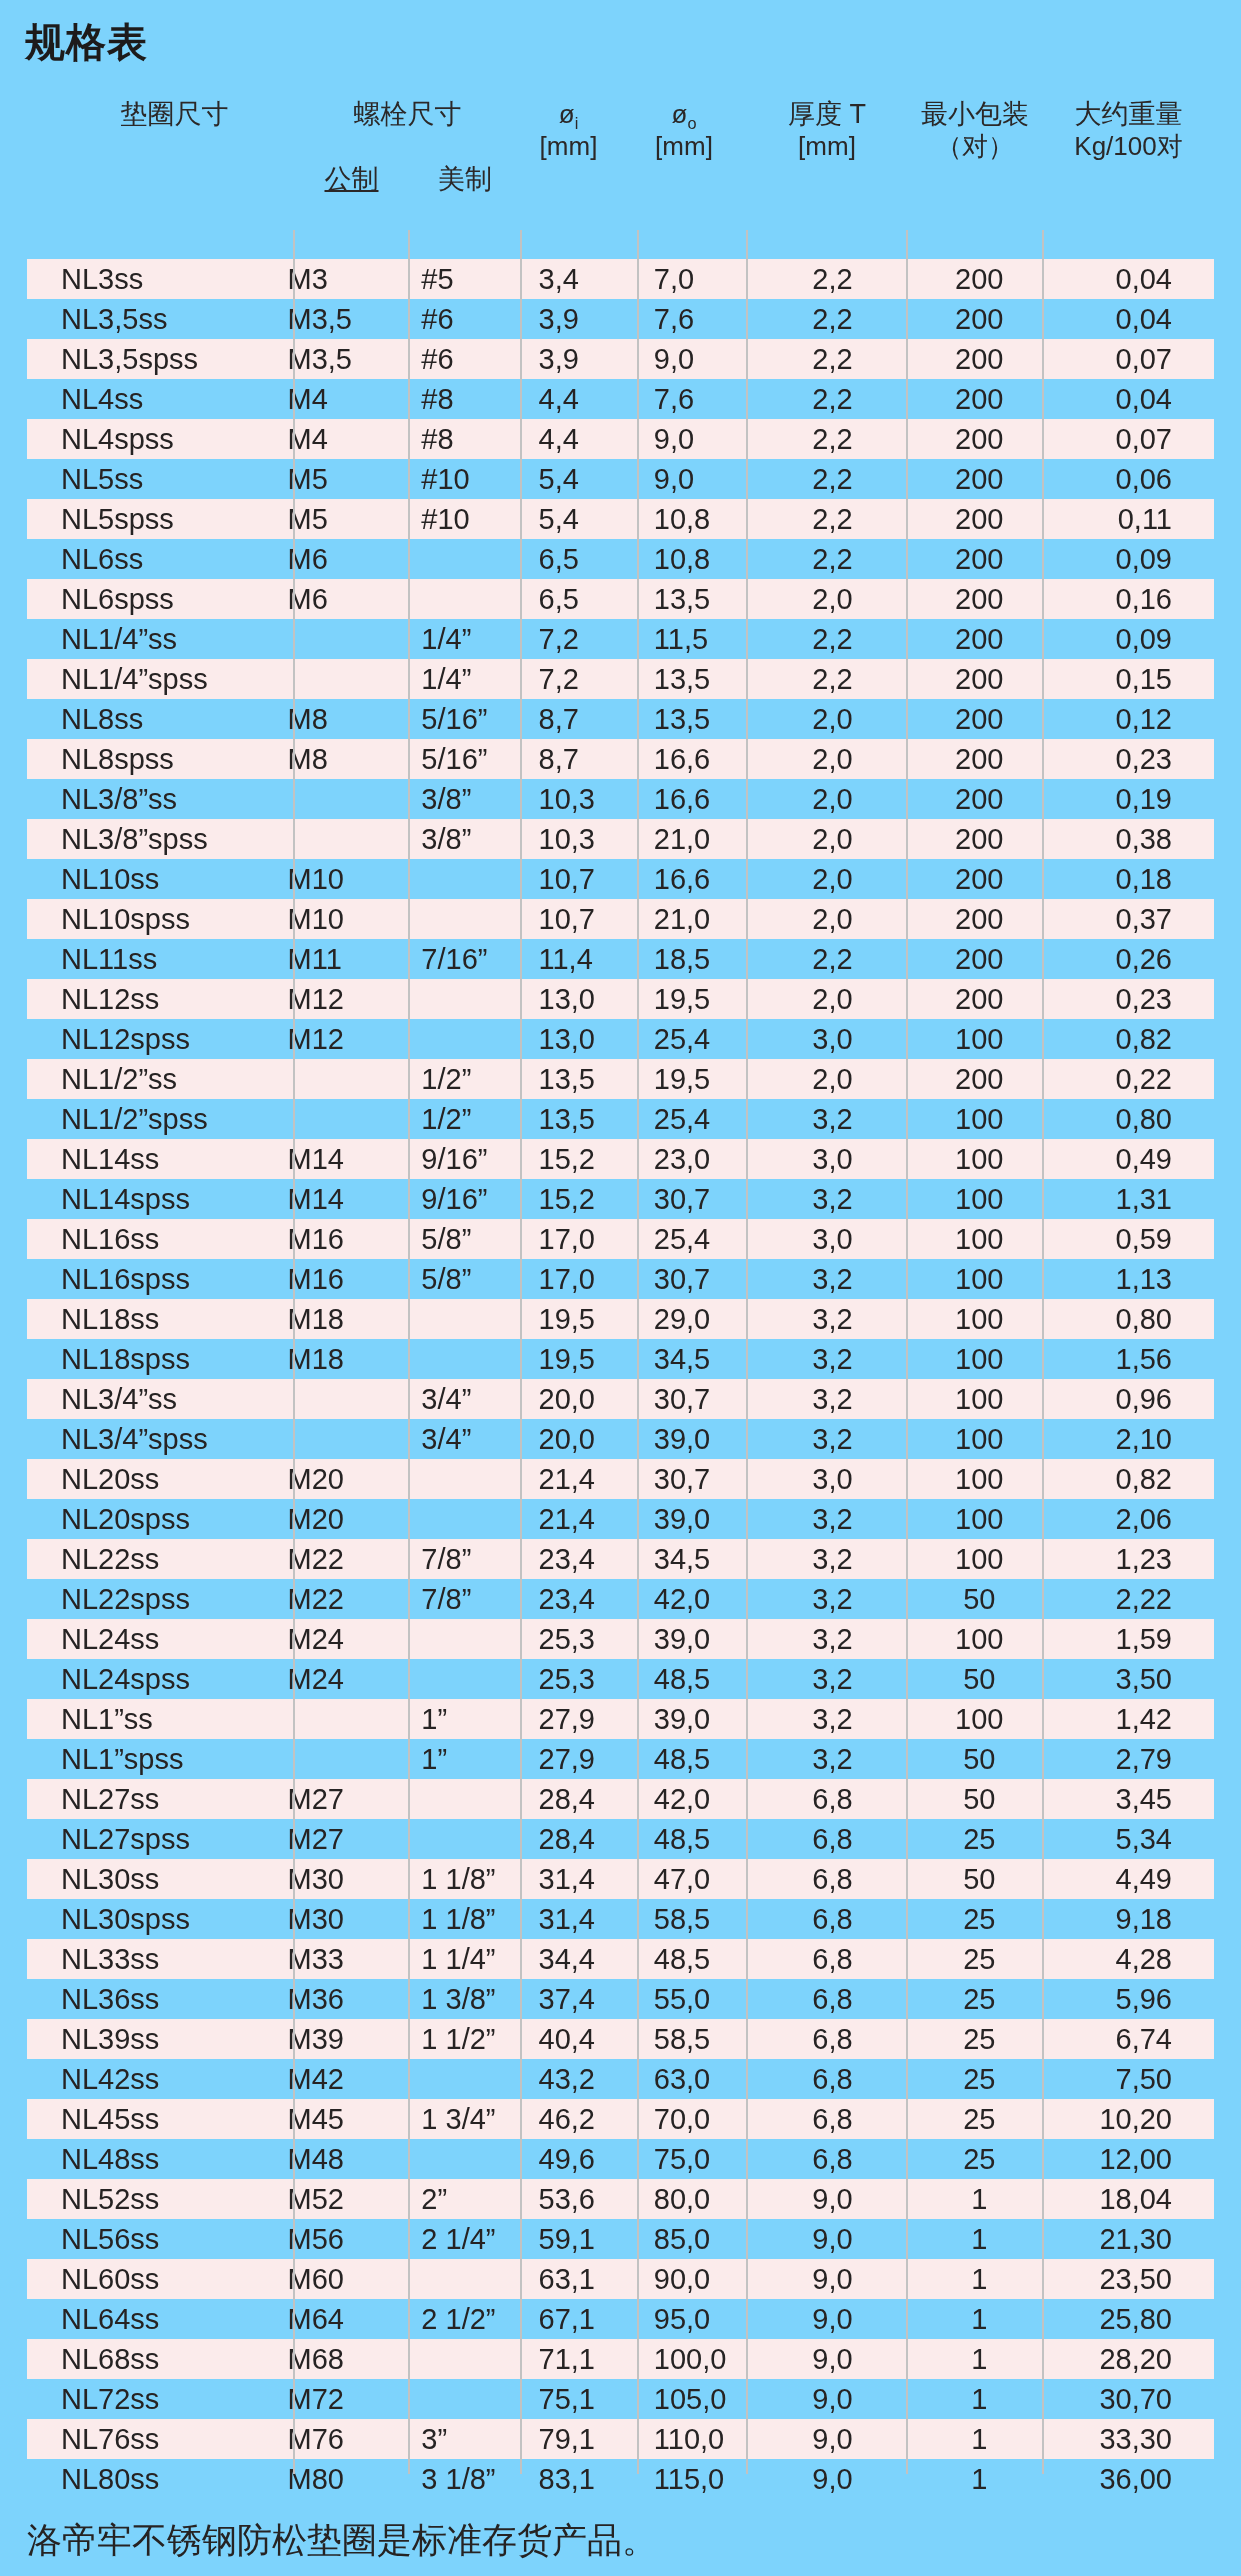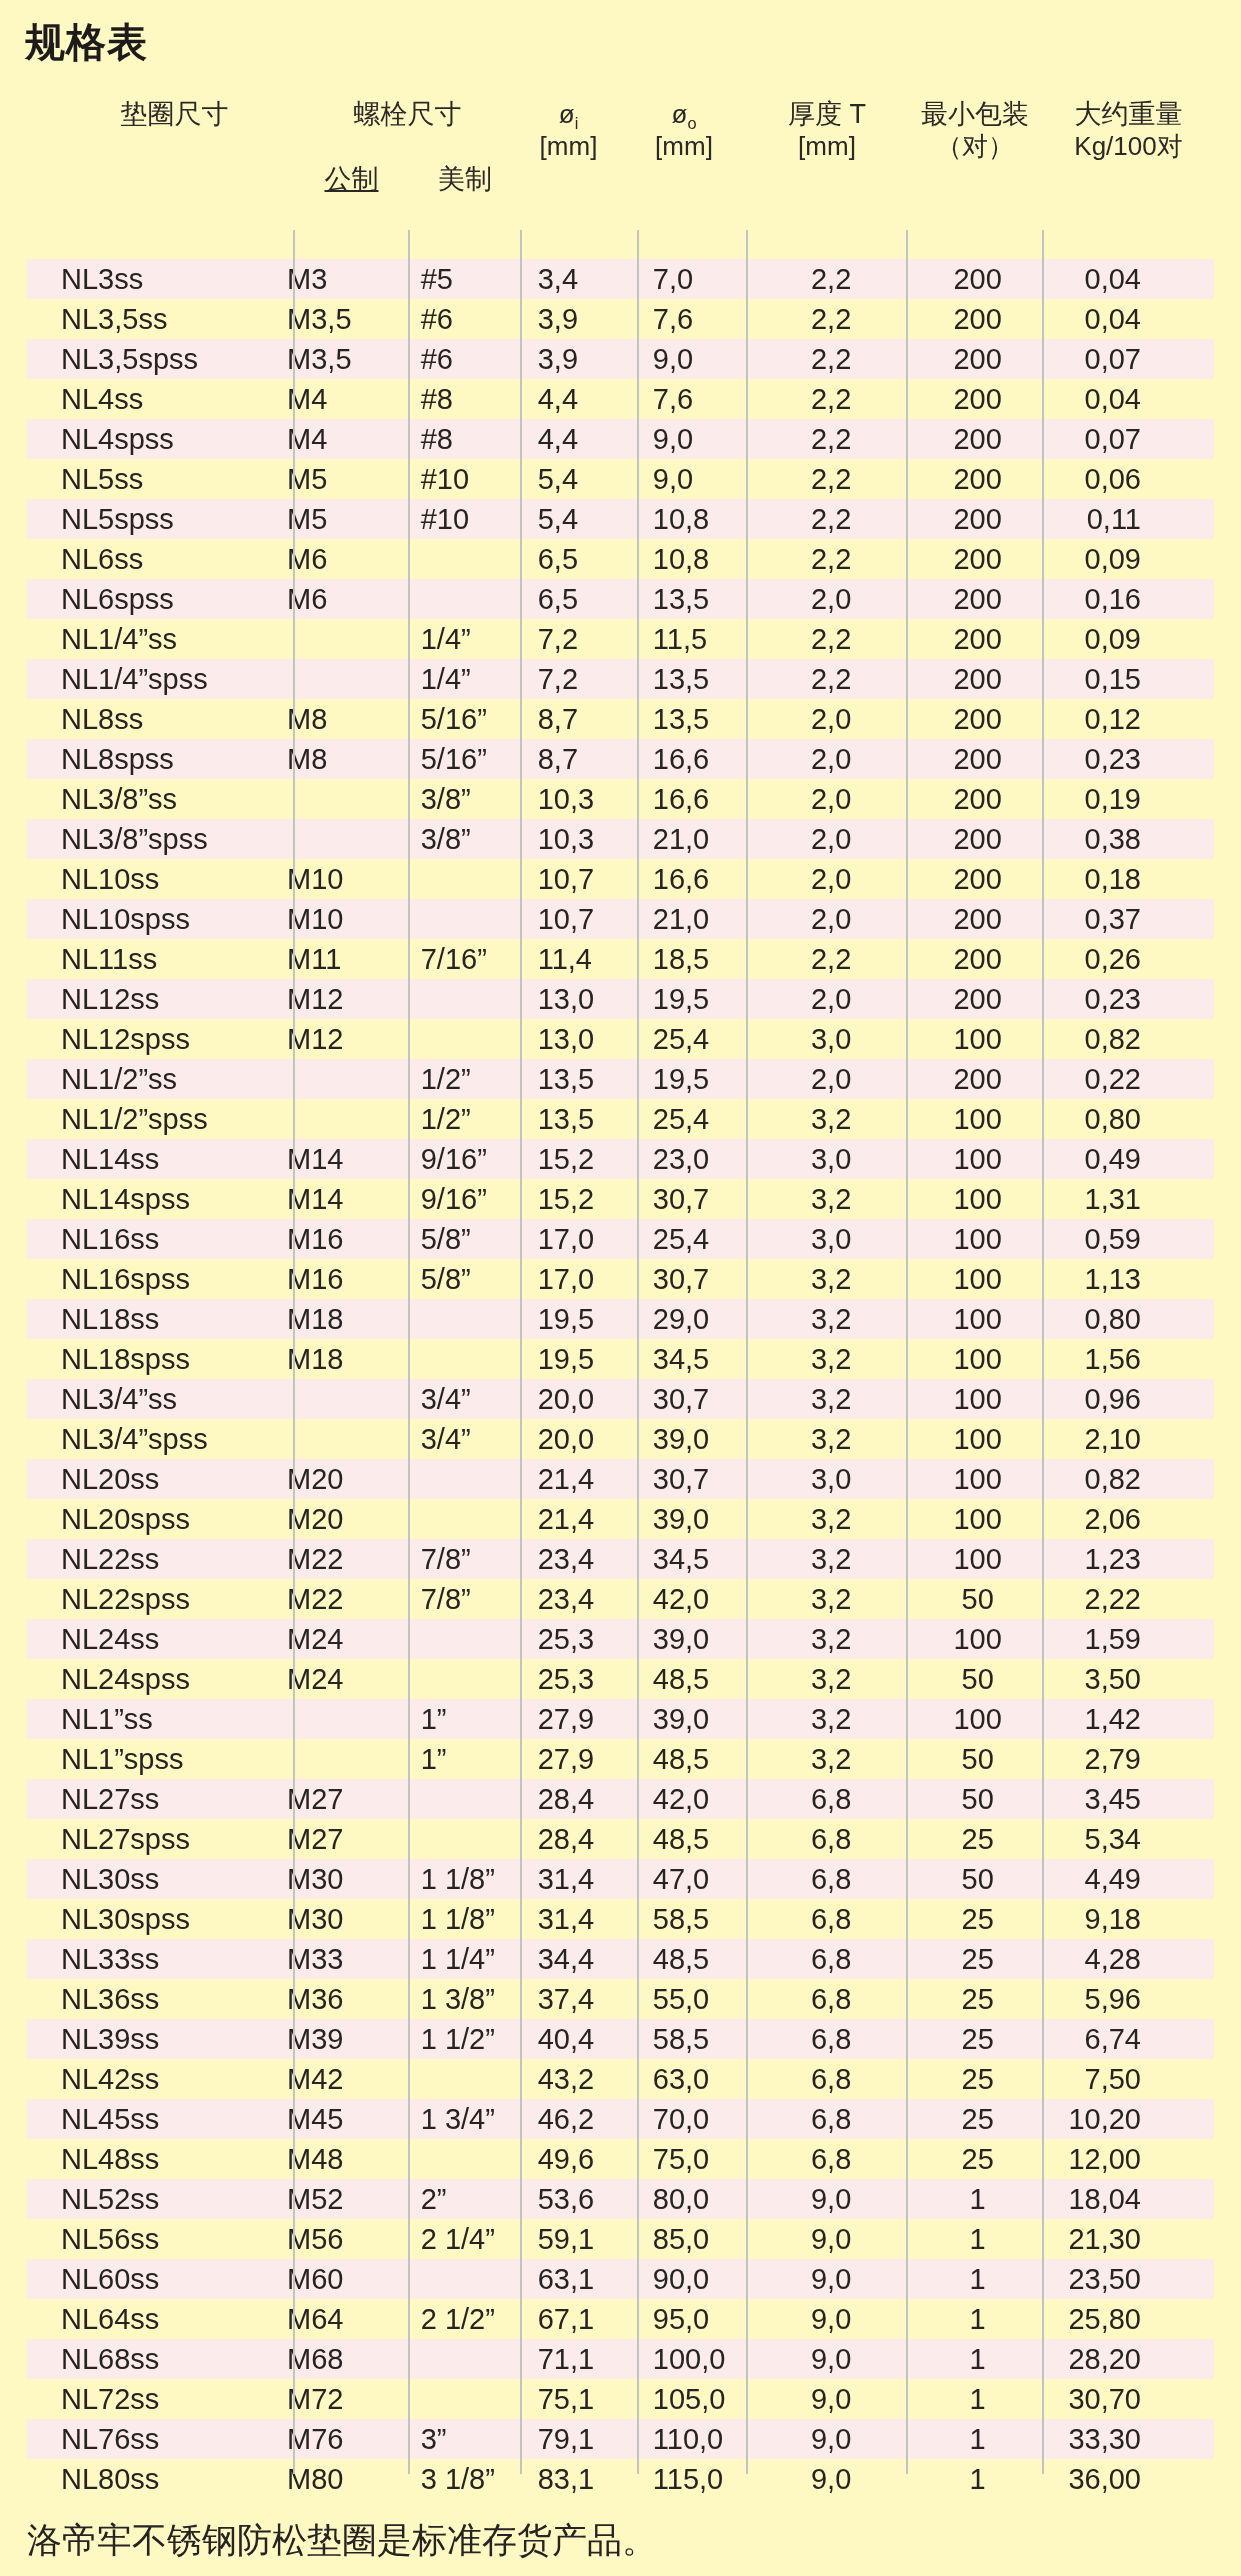--- a/index.html
+++ b/index.html
@@ -1,20 +1,20 @@
 <!DOCTYPE html>
 <html><head>
 <meta charset="utf-8">
 <style>
   html,body{margin:0;padding:0;background:#ffffff;}
   .page{
     position:relative;
     width:1242px;
     height:2576px;
-    background:#fef9c3;
+    background:#7dd3fc;
     font-family:"Liberation Sans","DejaVu Sans",sans-serif;
     color:#262323;
     overflow:hidden;
   }
   .title{
     position:absolute;
     left:25px; top:17.3px;
     font-size:40px;
     font-weight:bold;
     line-height:50px;
@@ -81,21 +81,21 @@
   }
   .row:nth-child(odd){background:#fbebeb;}
   .cell{box-sizing:border-box; overflow:visible;}
   .c0{width:267px; padding-left:34px;}
   .c1{width:115px; }
   .c2{width:112px; padding-left:18px;}
   .c3{width:129px; padding-left:21px;}
   .c4{width:108px; padding-left:6px;}
   .c5{width:160px; text-align:center;}
   .c6{width:136px; text-align:center;}
-  .c7{width:171px; text-align:right; padding-right:73px;}
+  .c7{width:171px; text-align:right; padding-right:42px;}
   .footer{
     position:absolute;
     left:27px; top:2518px;
     font-size:35px;
     line-height:44px;
     color:#262323;
     white-space:nowrap;
   }
 </style>
 </head>

